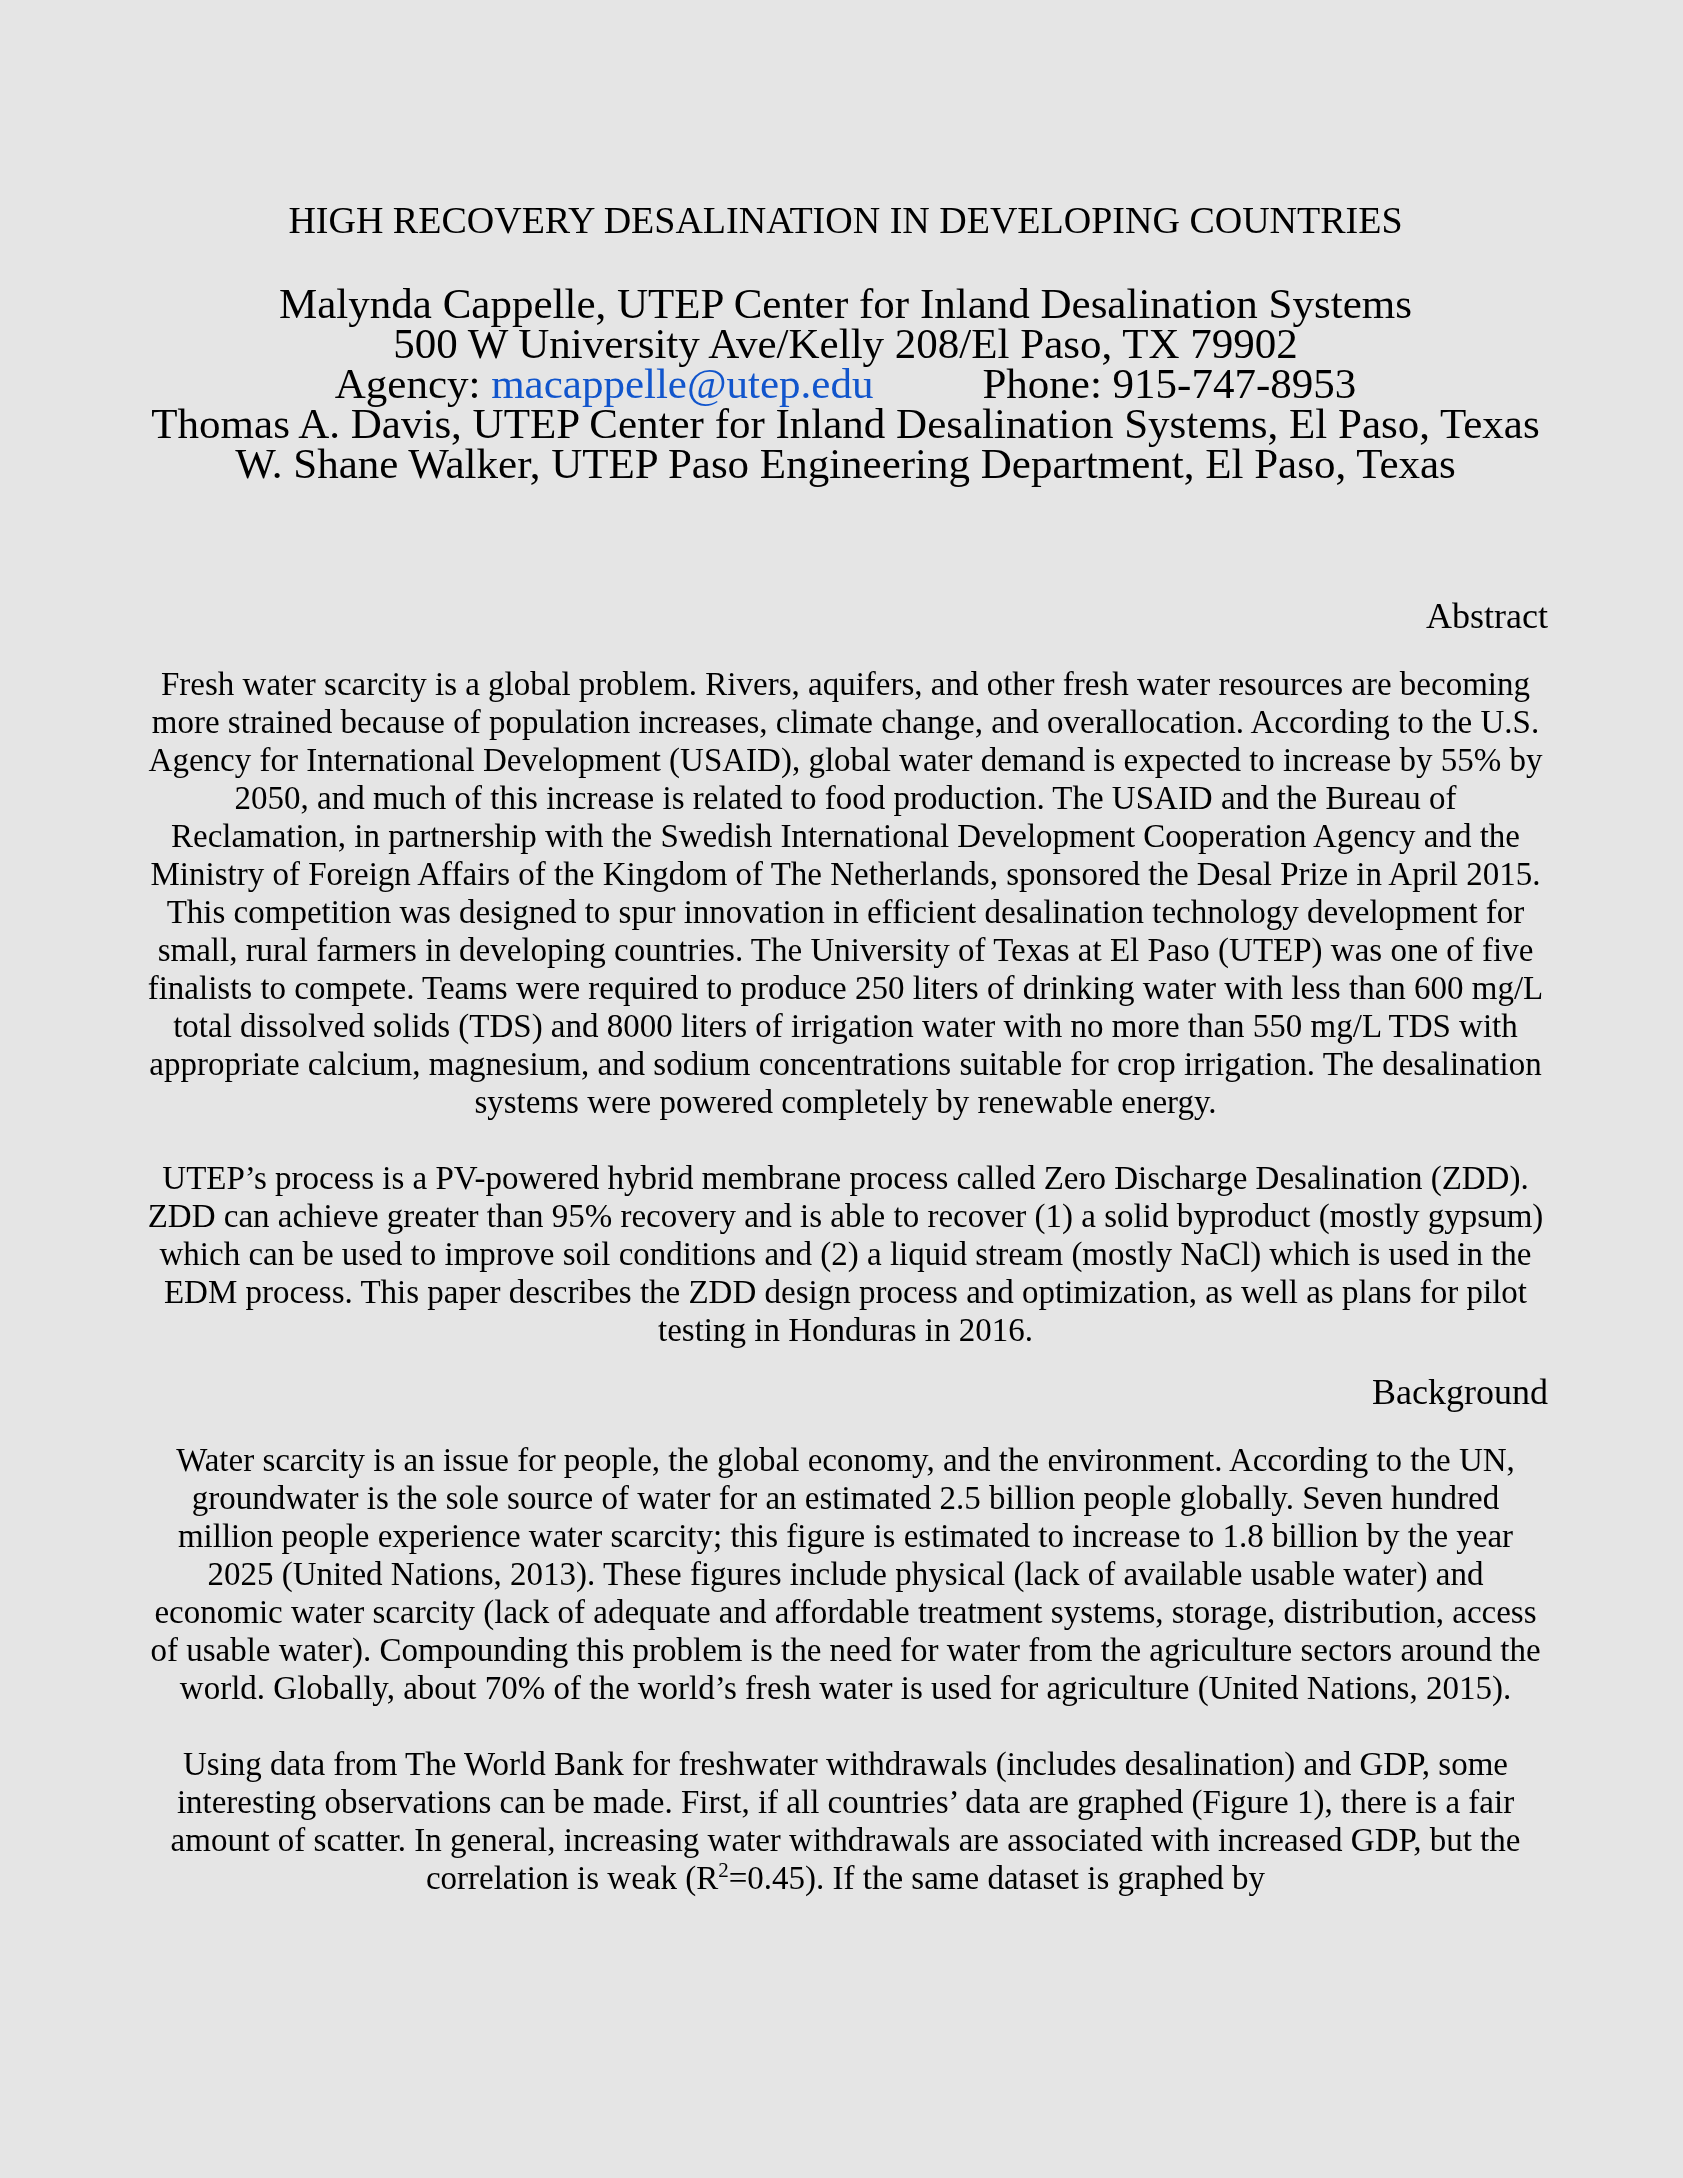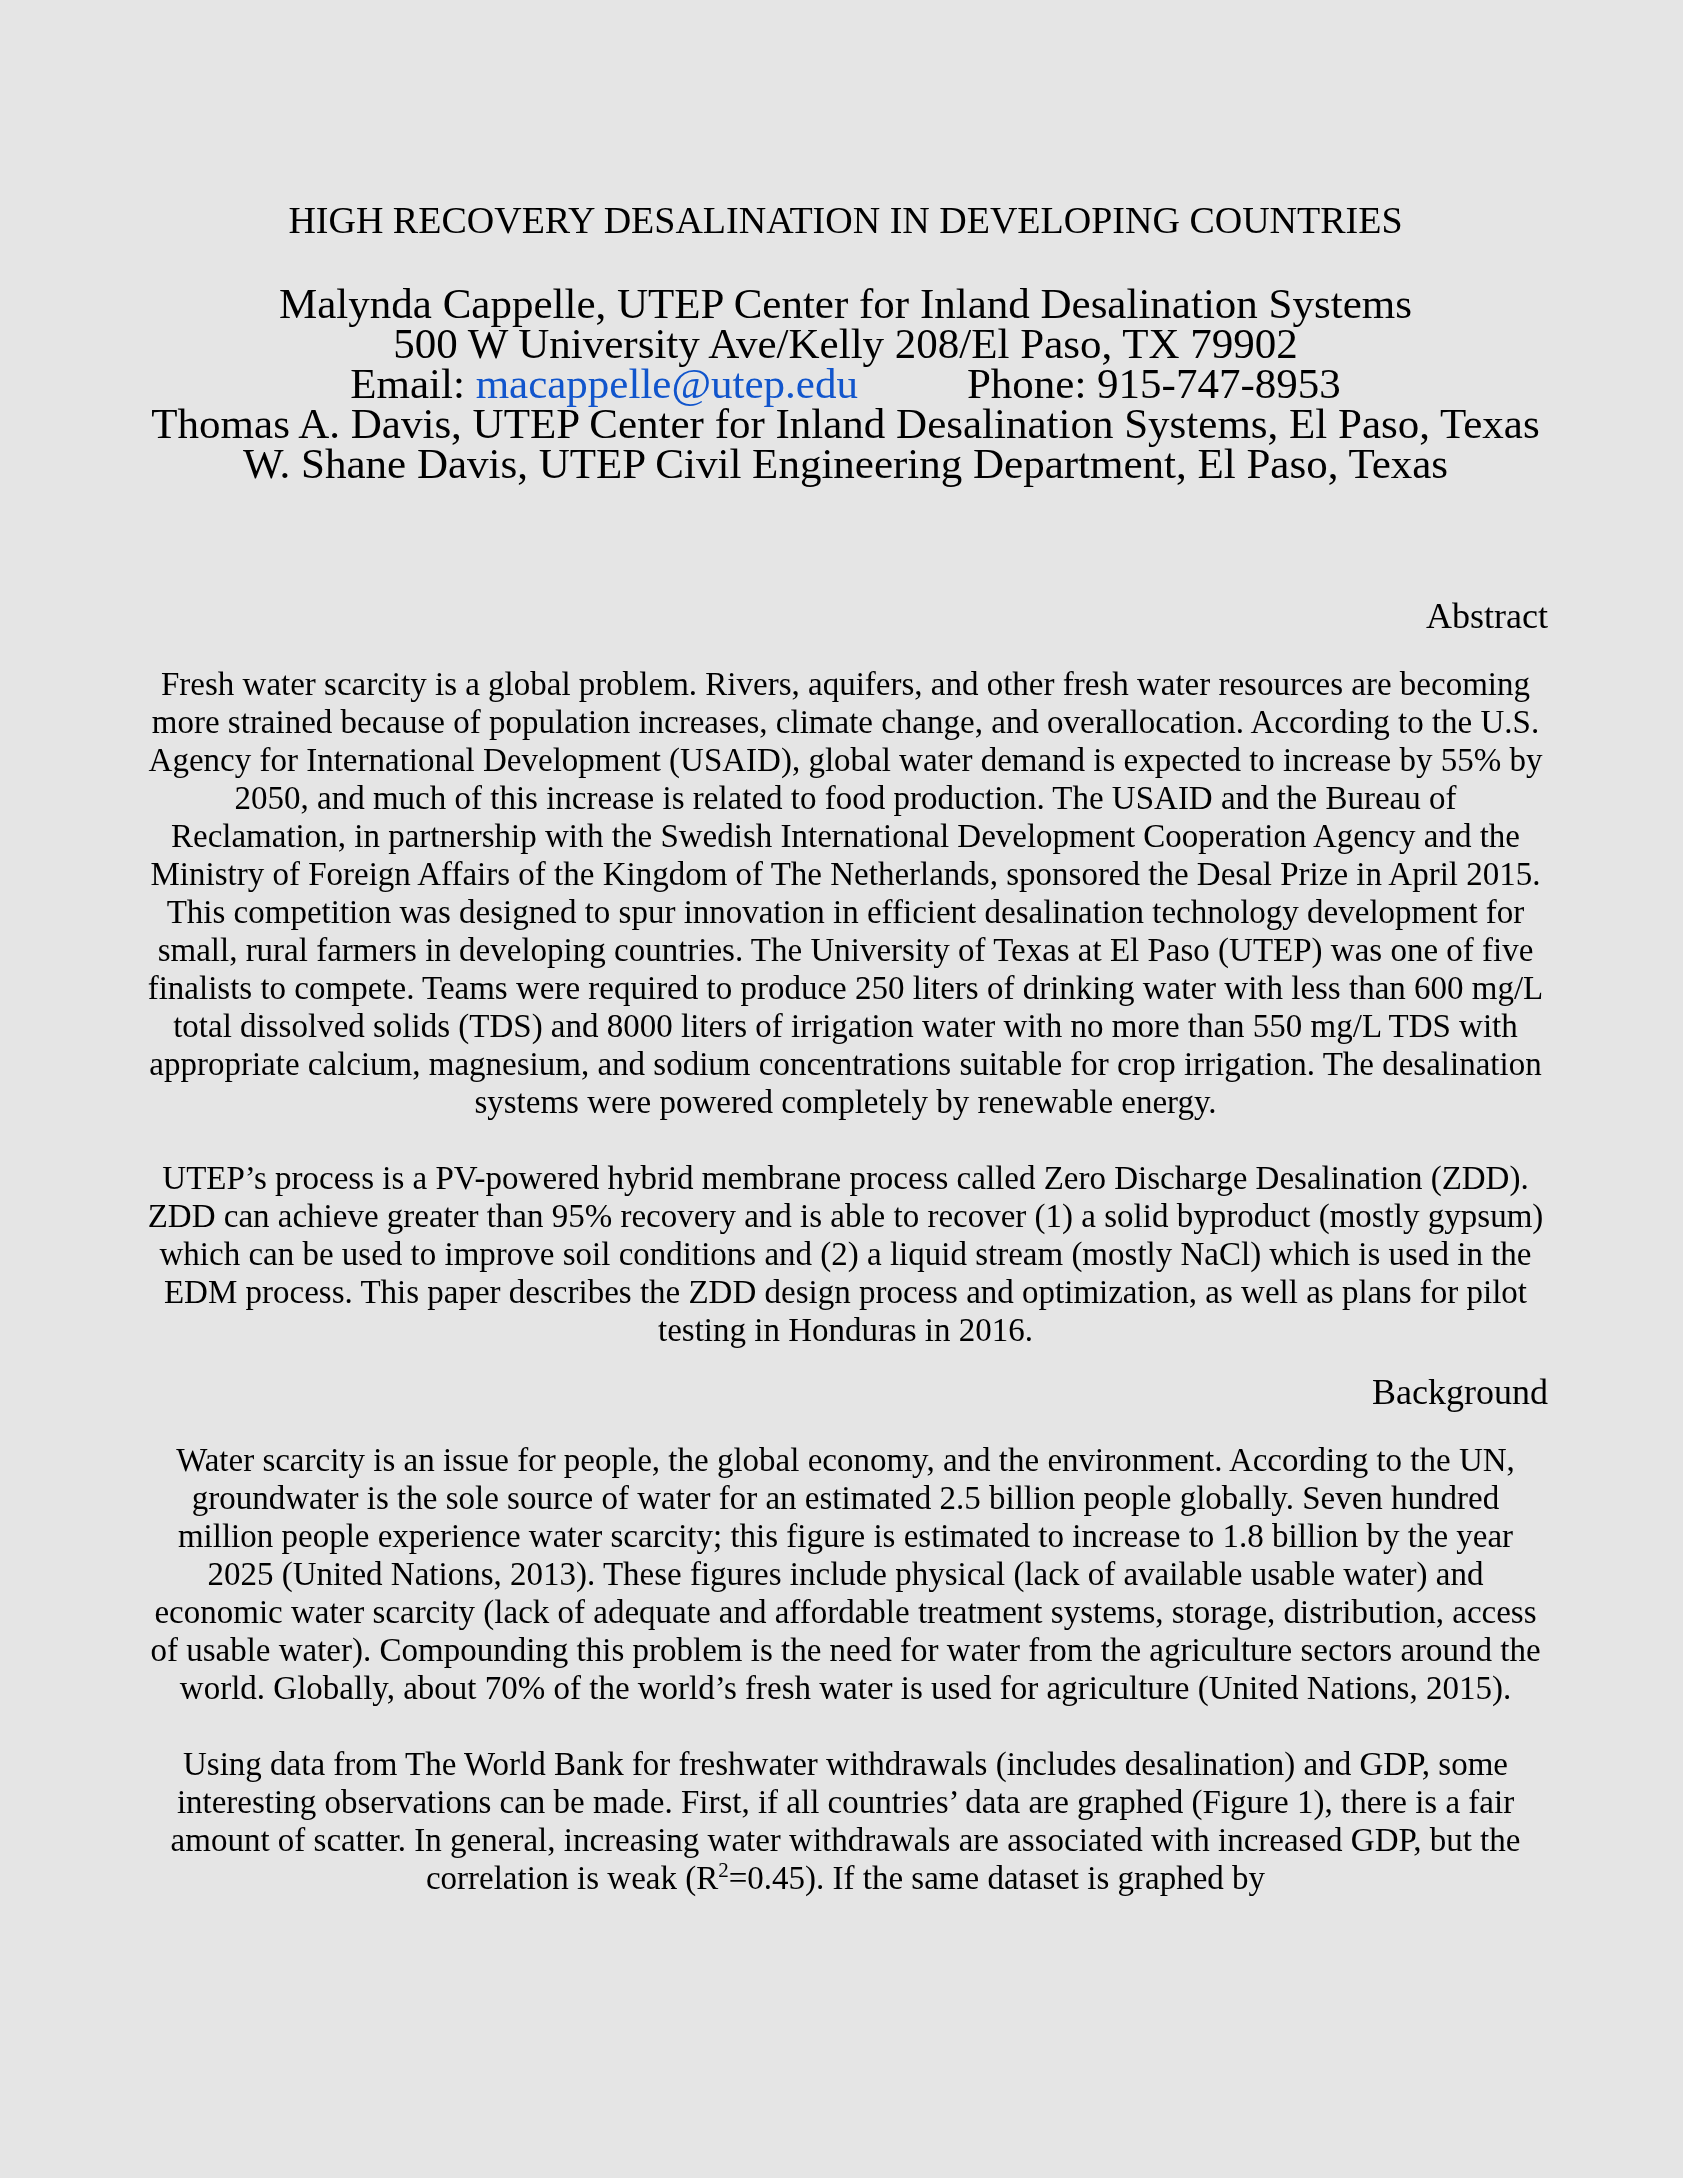--- a/index.html
+++ b/index.html
@@ -64,26 +64,26 @@
 
 <div class="page">
 
   <h1 class="paper-title">HIGH RECOVERY DESALINATION IN DEVELOPING COUNTRIES</h1>
 
   <div class="author-line">Malynda Cappelle, UTEP Center for Inland Desalination Systems</div>
 
   <div class="author-line">500 W University Ave/Kelly 208/El Paso, TX 79902</div>
 
   <div class="author-line contact-line">
-    <span>Email: </span><a class="email-link">macappelle@utep.edu</a><span class="spacer"></span><span>Phone: 915-747-8953</span>
+    <span>Agency: </span><a class="email-link">macappelle@utep.edu</a><span class="spacer"></span><span>Phone: 915-747-8953</span>
   </div>
 
   <div class="author-line">Thomas A. Davis, UTEP Center for Inland Desalination Systems, El Paso, Texas</div>
 
-  <div class="author-line">W. Shane Davis, UTEP Civil Engineering Department, El Paso, Texas</div>
+  <div class="author-line">W. Shane Walker, UTEP Paso Engineering Department, El Paso, Texas</div>
 
   <h2 class="section-heading">Abstract</h2>
 
   <p class="body-para">Fresh water scarcity is a global problem. Rivers, aquifers, and other fresh water resources are becoming more strained because of population increases, climate change, and overallocation. According to the U.S. Agency for International Development (USAID), global water demand is expected to increase by 55% by 2050, and much of this increase is related to food production. The USAID and the Bureau of Reclamation, in partnership with the Swedish International Development Cooperation Agency and the Ministry of Foreign Affairs of the Kingdom of The Netherlands, sponsored the Desal Prize in April 2015. This competition was designed to spur innovation in efficient desalination technology development for small, rural farmers in developing countries. The University of Texas at El Paso (UTEP) was one of five finalists to compete. Teams were required to produce 250 liters of drinking water with less than 600 mg/L total dissolved solids (TDS) and 8000 liters of irrigation water with no more than 550 mg/L TDS with appropriate calcium, magnesium, and sodium concentrations suitable for crop irrigation. The desalination systems were powered completely by renewable energy.</p>
 
   <p class="body-para">UTEP’s process is a PV-powered hybrid membrane process called Zero Discharge Desalination (ZDD). ZDD can achieve greater than 95% recovery and is able to recover (1) a solid byproduct (mostly gypsum) which can be used to improve soil conditions and (2) a liquid stream (mostly NaCl) which is used in the EDM process. This paper describes the ZDD design process and optimization, as well as plans for pilot testing in Honduras in 2016.</p>
 
   <h2 class="section-heading tight">Background</h2>
 
   <p class="body-para">Water scarcity is an issue for people, the global economy, and the environment. According to the UN, groundwater is the sole source of water for an estimated 2.5 billion people globally. Seven hundred million people experience water scarcity; this figure is estimated to increase to 1.8 billion by the year 2025 (United Nations, 2013). These figures include physical (lack of available usable water) and economic water scarcity (lack of adequate and affordable treatment systems, storage, distribution, access of usable water). Compounding this problem is the need for water from the agriculture sectors around the world. Globally, about 70% of the world’s fresh water is used for agriculture (United Nations, 2015).</p>

